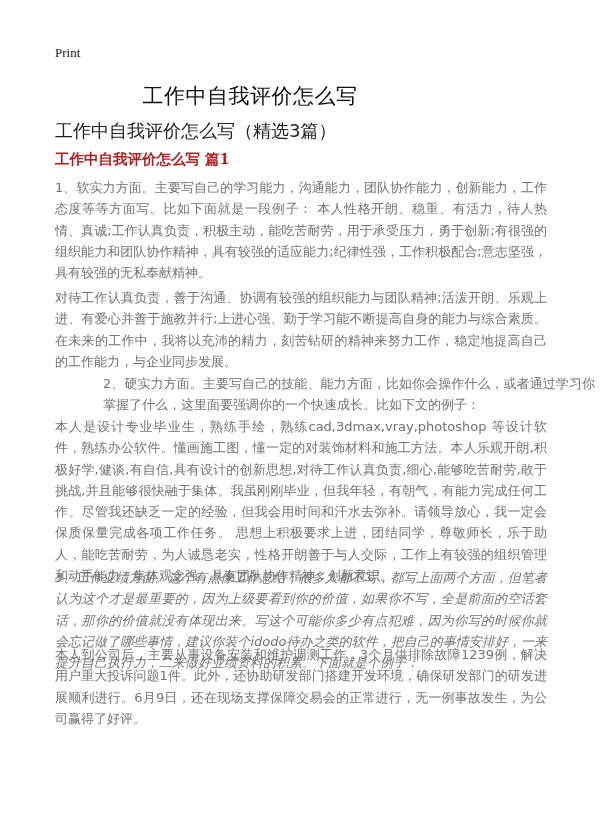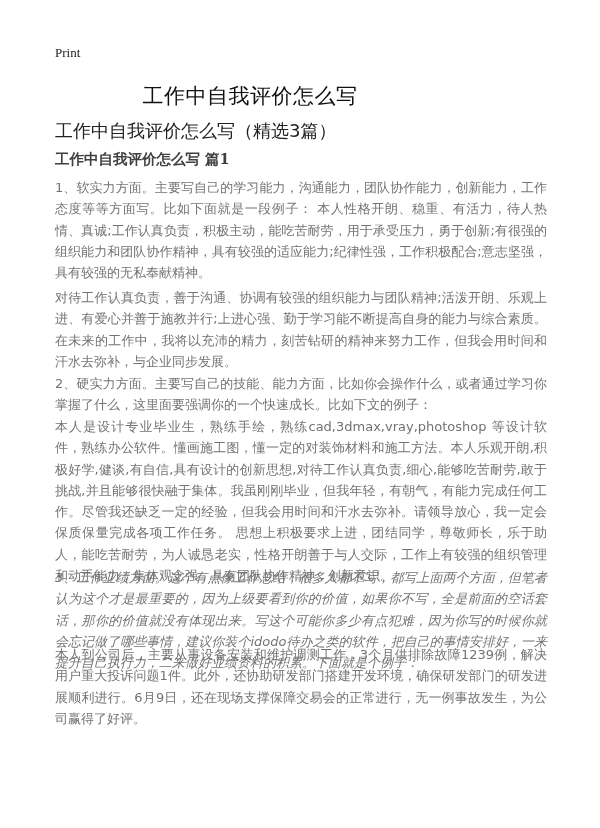--- a/index.html
+++ b/index.html
@@ -41,50 +41,50 @@
       top: 119px;
       font-size: 18px;
       color: #222;
     }
     .section-heading {
       position: absolute;
       left: 55px;
       top: 150px;
       font-size: 14.5px;
       font-weight: bold;
-      color: #404040;
+      color: #b91c1c;
       font-family: "DejaVu Serif", "Liberation Serif", serif;
     }
     .para {
       position: absolute;
       left: 55px;
       width: 492px;
       font-size: 13px;
       line-height: 21.3px;
       color: #737373;
       text-align: justify;
       word-break: break-all;
       margin: 0;
     }
     #p1 { top: 177px; }
     #p2 { top: 287px; }
-    #p3 { top: 373px; }
+    #p3 { top: 373px; margin-left: 48px; }
     #p4 { top: 416px; }
     #p5 { top: 567px; font-style: italic; }
     #p6 { top: 644px; }
   </style>
 </head>
 <body>
 
 <div class="print-label">Print</div>
 
 <h1 class="title" style="margin:0;">工作中自我评价怎么写</h1>
 
 <div class="subtitle">工作中自我评价怎么写（精选3篇）</div>
 
 <div class="section-heading">工作中自我评价怎么写 篇1</div>
 
 <p class="para" id="p1">1、软实力方面。主要写自己的学习能力，沟通能力，团队协作能力，创新能力，工作态度等等方面写。比如下面就是一段例子： 本人性格开朗、稳重、有活力，待人热情、真诚;工作认真负责，积极主动，能吃苦耐劳，用于承受压力，勇于创新;有很强的组织能力和团队协作精神，具有较强的适应能力;纪律性强，工作积极配合;意志坚强，具有较强的无私奉献精神。</p>
-<p class="para" id="p2">对待工作认真负责，善于沟通、协调有较强的组织能力与团队精神;活泼开朗、乐观上进、有爱心并善于施教并行;上进心强、勤于学习能不断提高自身的能力与综合素质。在未来的工作中，我将以充沛的精力，刻苦钻研的精神来努力工作，但我会用时间和汗水去弥补，与企业同步发展。</p>
+<p class="para" id="p2">对待工作认真负责，善于沟通、协调有较强的组织能力与团队精神;活泼开朗、乐观上进、有爱心并善于施教并行;上进心强、勤于学习能不断提高自身的能力与综合素质。在未来的工作中，我将以充沛的精力，刻苦钻研的精神来努力工作，稳定地提高自己的工作能力，与企业同步发展。</p>
 <p class="para" id="p3">2、硬实力方面。主要写自己的技能、能力方面，比如你会操作什么，或者通过学习你掌握了什么，这里面要强调你的一个快速成长。比如下文的例子：</p>
 <p class="para" id="p4">本人是设计专业毕业生，熟练手绘，熟练cad,3dmax,vray,photoshop 等设计软件，熟练办公软件。懂画施工图，懂一定的对装饰材料和施工方法。本人乐观开朗,积极好学,健谈,有自信,具有设计的创新思想,对待工作认真负责,细心,能够吃苦耐劳,敢于挑战,并且能够很快融于集体。我虽刚刚毕业，但我年轻，有朝气，有能力完成任何工作。尽管我还缺乏一定的经验，但我会用时间和汗水去弥补。请领导放心，我一定会保质保量完成各项工作任务。 思想上积极要求上进，团结同学，尊敬师长，乐于助人，能吃苦耐劳，为人诚恳老实，性格开朗善于与人交际，工作上有较强的组织管理和动手能力，集体观念强，具有团队协作精神，创新意识。</p>
 <p class="para" id="p5">3、工作业绩方面。这个有点像工作总结，很多人都不写，都写上面两个方面，但笔者认为这个才是最重要的，因为上级要看到你的价值，如果你不写，全是前面的空话套话，那你的价值就没有体现出来。写这个可能你多少有点犯难，因为你写的时候你就会忘记做了哪些事情，建议你装个idodo待办之类的软件，把自己的事情安排好，一来提升自己执行力，二来做好业绩资料的积累。下面就是个例子：</p>
 <p class="para" id="p6">本人到公司后，主要从事设备安装和维护调测工作，3个月供排除故障1239例，解决用户重大投诉问题1件。此外，还协助研发部门搭建开发环境，确保研发部门的研发进展顺利进行。6月9日，还在现场支撑保障交易会的正常进行，无一例事故发生，为公司赢得了好评。</p>
 
 </body></html>

